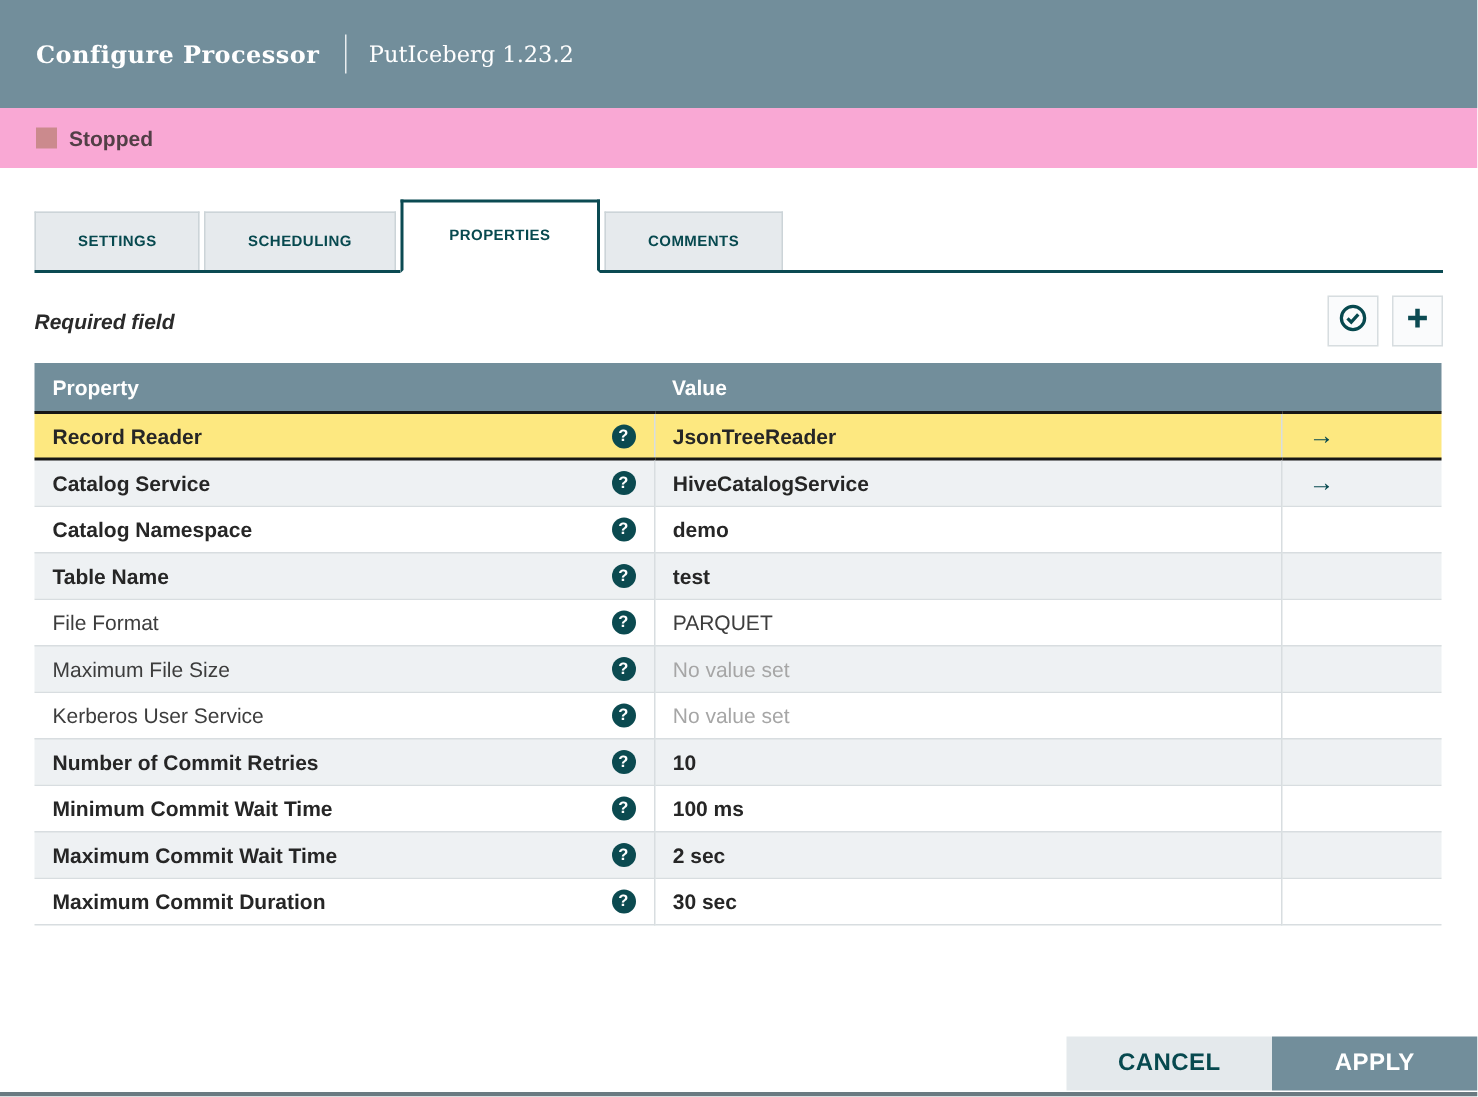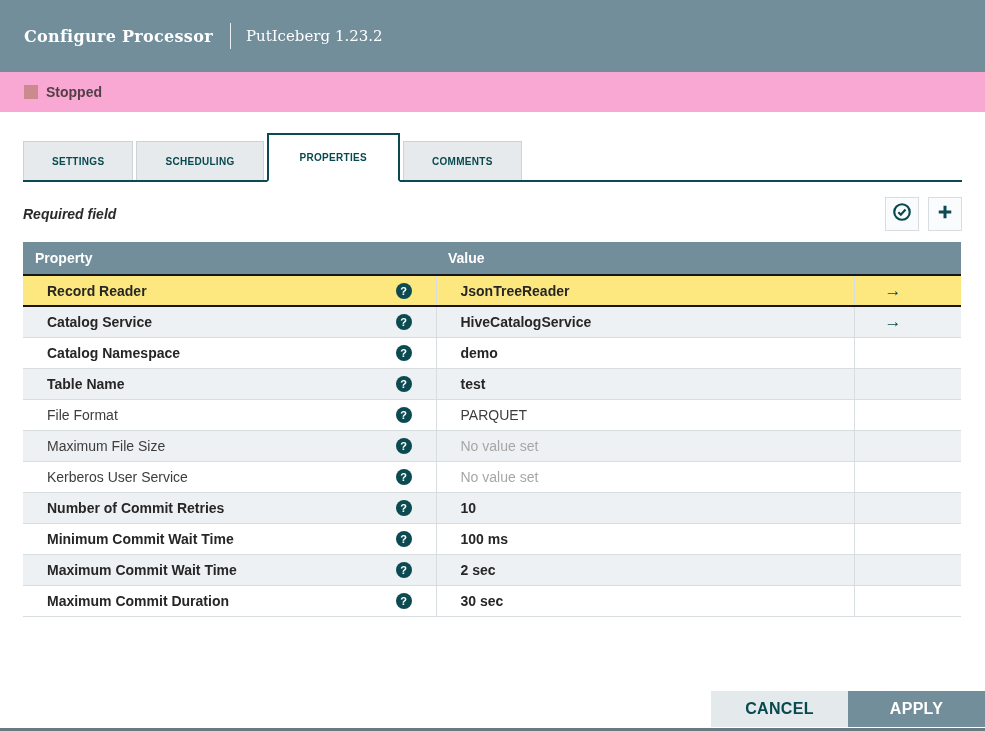--- a/index.html
+++ b/index.html
@@ -128,21 +128,21 @@
     color: #ffffff;
     font-size: 14px;
     font-weight: bold;
     text-align: left;
     height: 33px;
     padding: 0 12px;
   }
   table.props td {
     height: 31px;
     font-size: 14px;
-    padding: 0 24px;
+    padding: 0 12px;
     border-bottom: 1px solid #d8dde0;
     color: #3d3d3d;
     background: #ffffff;
   }
   tr.alt td { background: #eef1f3; }
   td.prop-cell { border-right: 1px solid #d8dde0; }
   td.val-cell  { border-right: 1px solid #d8dde0; }
   tr.required td { font-weight: bold; color: #262626; }
   tr.empty td.val-cell span { color: #a6a6a6; font-weight: normal; }
   tr.selected td { background: #fde880; border-top: 2px solid #161616; border-bottom: 2px solid #161616; }

